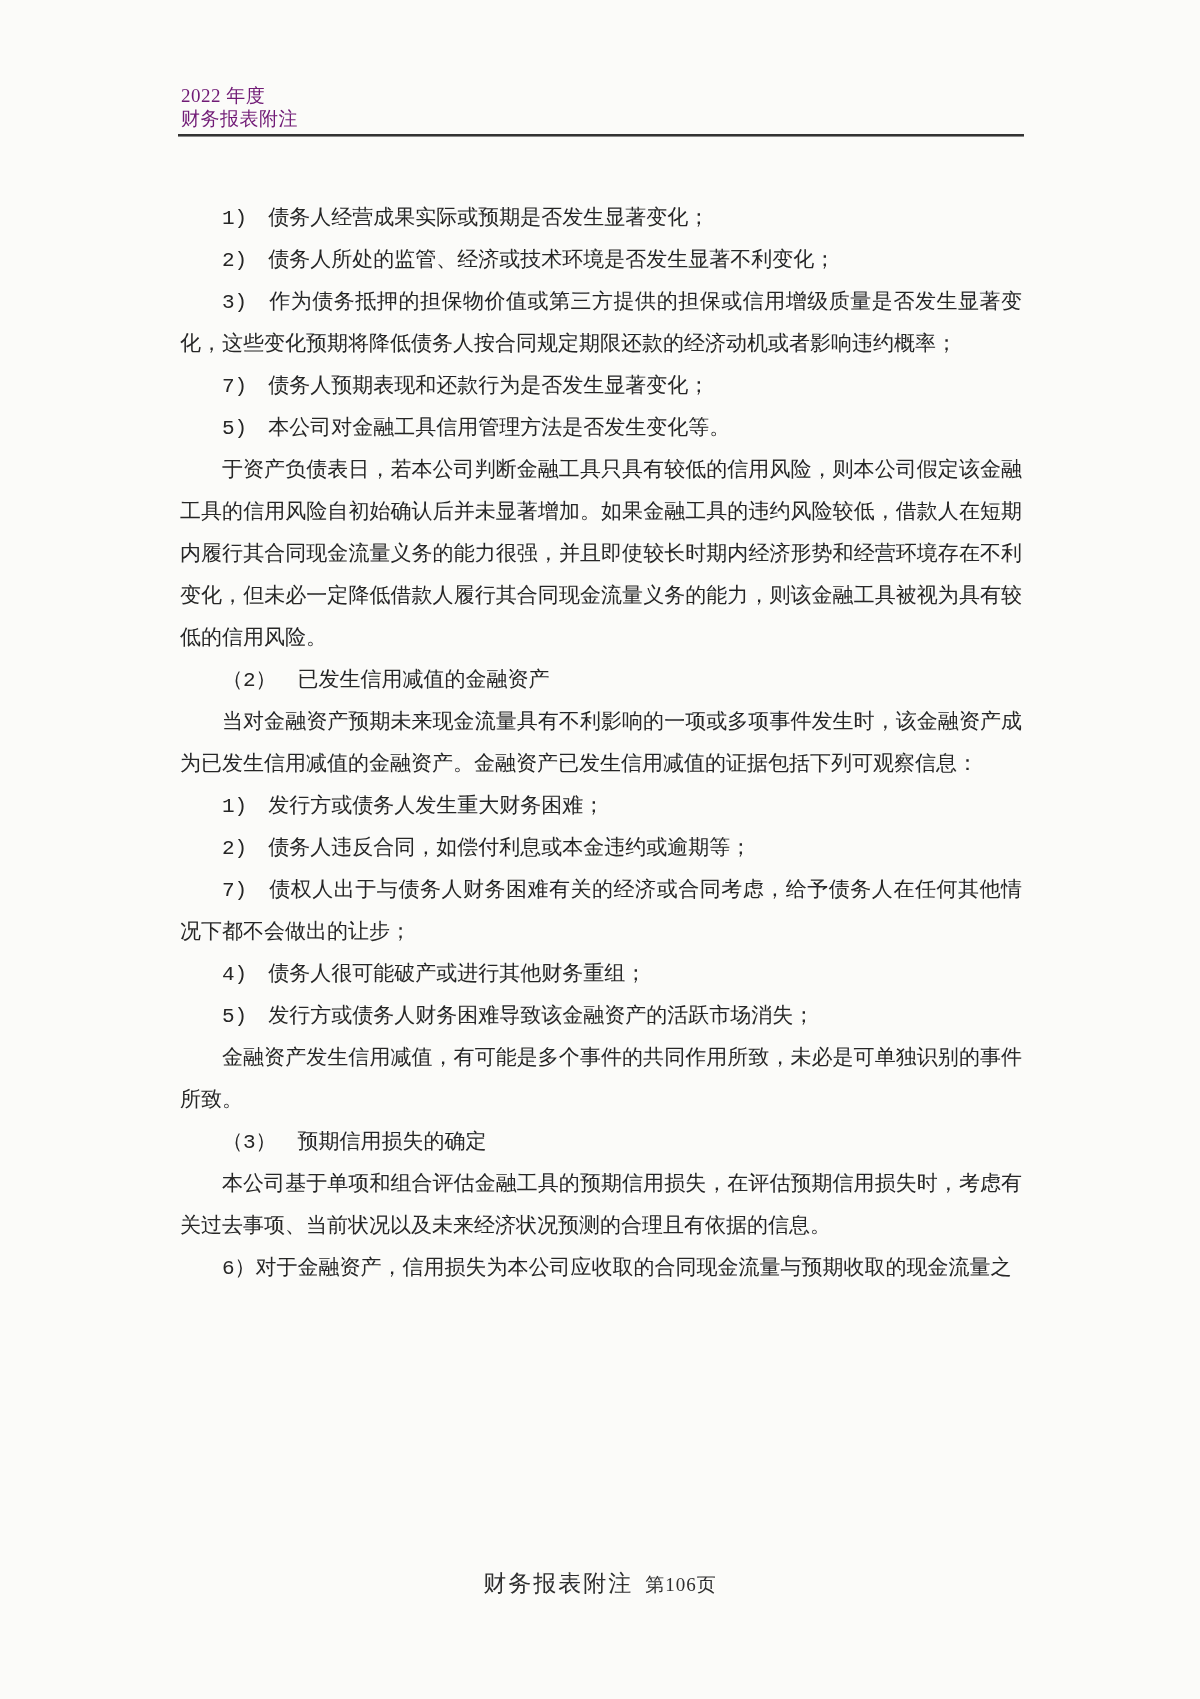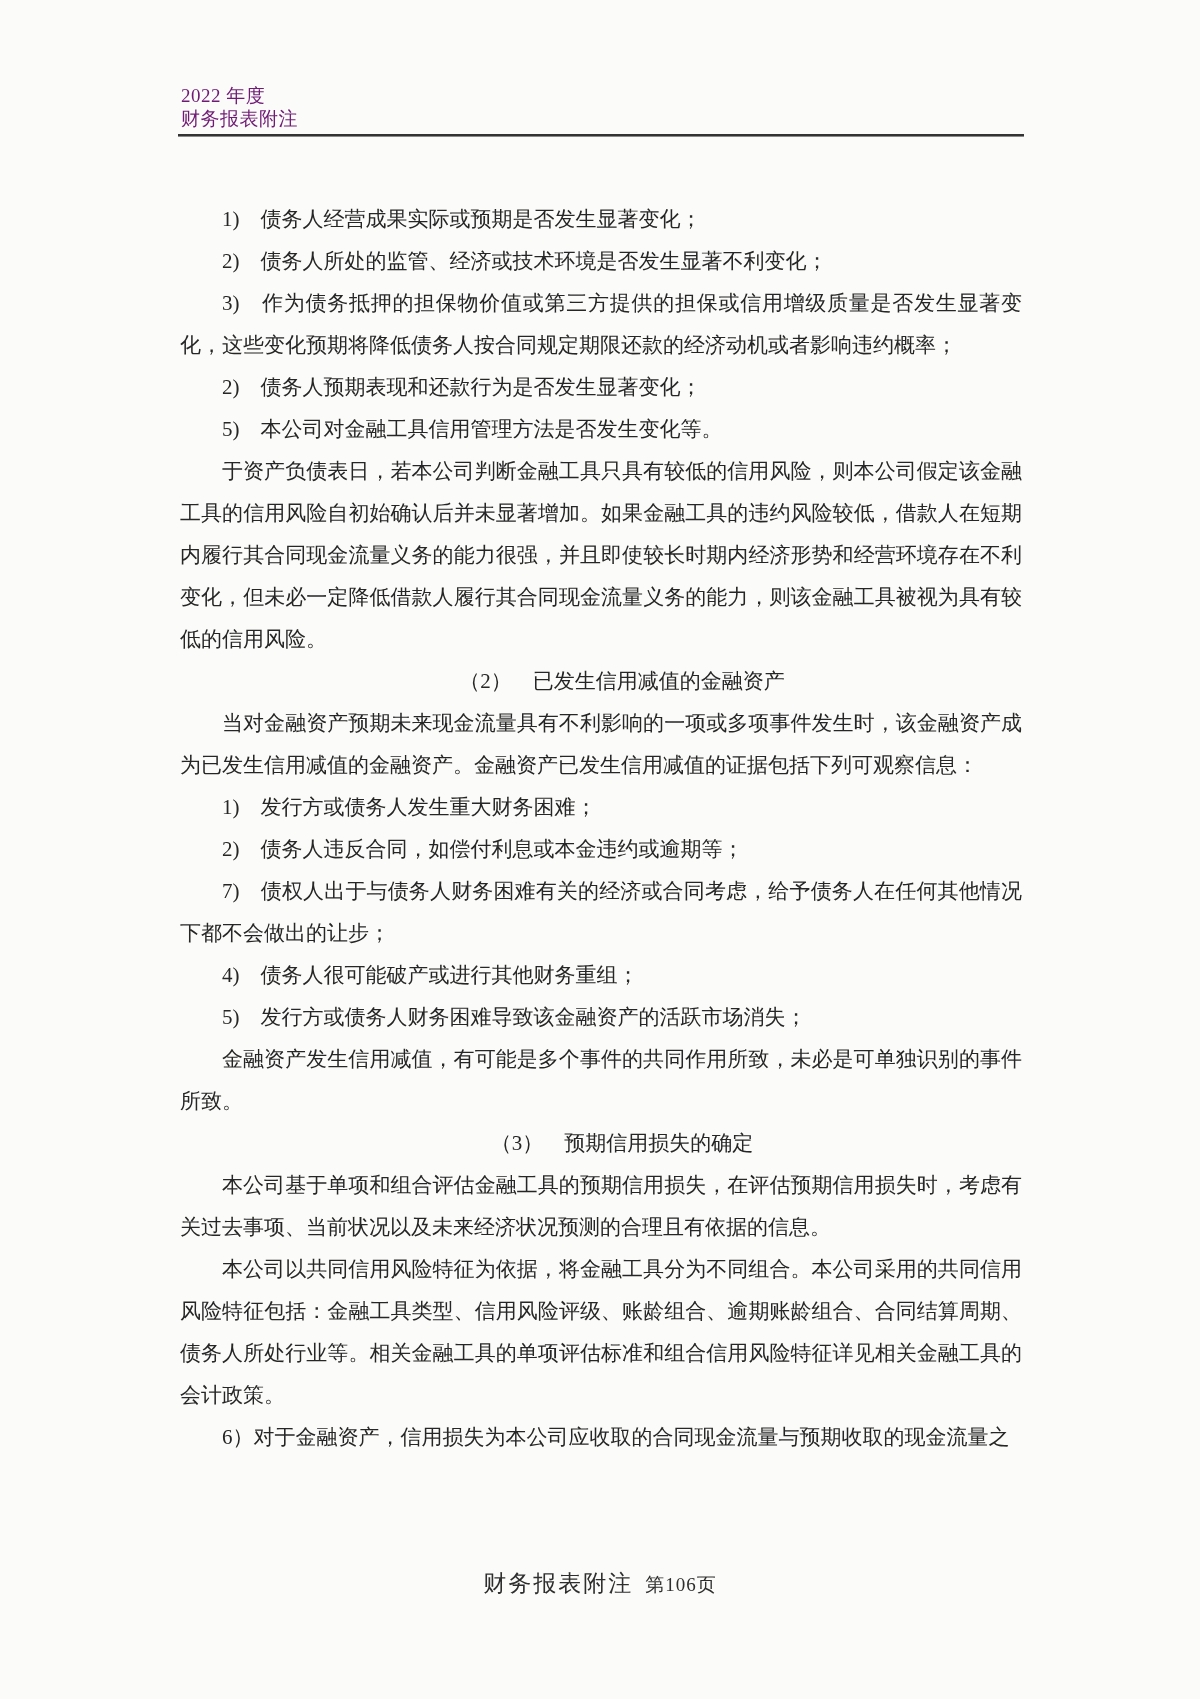--- a/index.html
+++ b/index.html
@@ -40,28 +40,29 @@
   .doc-body {
     position: absolute;
     left: 180px;
     top: 198px;
     width: 842px;
     font-size: 21px;
     line-height: 42px;
     text-align: justify;
     text-justify: inter-ideograph;
     color: #262626;
+    font-family: Liberation Mono, monospace;
   }
   .doc-body p {
     margin: 0;
     padding: 0;
     text-indent: 2em;
   }
   .doc-body p.heading {
-    text-align: center;
+    text-align: left;
   }
   
   .footer {
     position: absolute;
     left: 0;
     top: 1568px;
     width: 100%;
     text-align: center;
     color: #2e2e2e;
     white-space: nowrap;
@@ -86,34 +87,33 @@
     <div>2022 年度</div>
     <div>财务报表附注</div>
   </div>
 
   <div class="header-rule"></div>
 
   <div class="doc-body" id="doc-body">
       <p class="item">1)　债务人经营成果实际或预期是否发生显著变化；</p>
       <p class="item">2)　债务人所处的监管、经济或技术环境是否发生显著不利变化；</p>
       <p class="item">3)　作为债务抵押的担保物价值或第三方提供的担保或信用增级质量是否发生显著变化，这些变化预期将降低债务人按合同规定期限还款的经济动机或者影响违约概率；</p>
-      <p class="item">2)　债务人预期表现和还款行为是否发生显著变化；</p>
+      <p class="item">7)　债务人预期表现和还款行为是否发生显著变化；</p>
       <p class="item">5)　本公司对金融工具信用管理方法是否发生变化等。</p>
       <p class="para">于资产负债表日，若本公司判断金融工具只具有较低的信用风险，则本公司假定该金融工具的信用风险自初始确认后并未显著增加。如果金融工具的违约风险较低，借款人在短期内履行其合同现金流量义务的能力很强，并且即使较长时期内经济形势和经营环境存在不利变化，但未必一定降低借款人履行其合同现金流量义务的能力，则该金融工具被视为具有较低的信用风险。</p>
       <p class="heading">（2）　已发生信用减值的金融资产</p>
       <p class="para">当对金融资产预期未来现金流量具有不利影响的一项或多项事件发生时，该金融资产成为已发生信用减值的金融资产。金融资产已发生信用减值的证据包括下列可观察信息：</p>
       <p class="item">1)　发行方或债务人发生重大财务困难；</p>
       <p class="item">2)　债务人违反合同，如偿付利息或本金违约或逾期等；</p>
       <p class="item">7)　债权人出于与债务人财务困难有关的经济或合同考虑，给予债务人在任何其他情况下都不会做出的让步；</p>
       <p class="item">4)　债务人很可能破产或进行其他财务重组；</p>
       <p class="item">5)　发行方或债务人财务困难导致该金融资产的活跃市场消失；</p>
       <p class="para">金融资产发生信用减值，有可能是多个事件的共同作用所致，未必是可单独识别的事件所致。</p>
       <p class="heading">（3）　预期信用损失的确定</p>
       <p class="para">本公司基于单项和组合评估金融工具的预期信用损失，在评估预期信用损失时，考虑有关过去事项、当前状况以及未来经济状况预测的合理且有依据的信息。</p>
-      <p class="para">本公司以共同信用风险特征为依据，将金融工具分为不同组合。本公司采用的共同信用风险特征包括：金融工具类型、信用风险评级、账龄组合、逾期账龄组合、合同结算周期、债务人所处行业等。相关金融工具的单项评估标准和组合信用风险特征详见相关金融工具的会计政策。</p>
       <p class="para">6）对于金融资产，信用损失为本公司应收取的合同现金流量与预期收取的现金流量之</p>
     </div>
 
   <div class="footer">
     <span class="footer-title">财务报表附注</span><span class="footer-page">第106页</span>
   </div>
 
 </div>
 
 </body></html>

